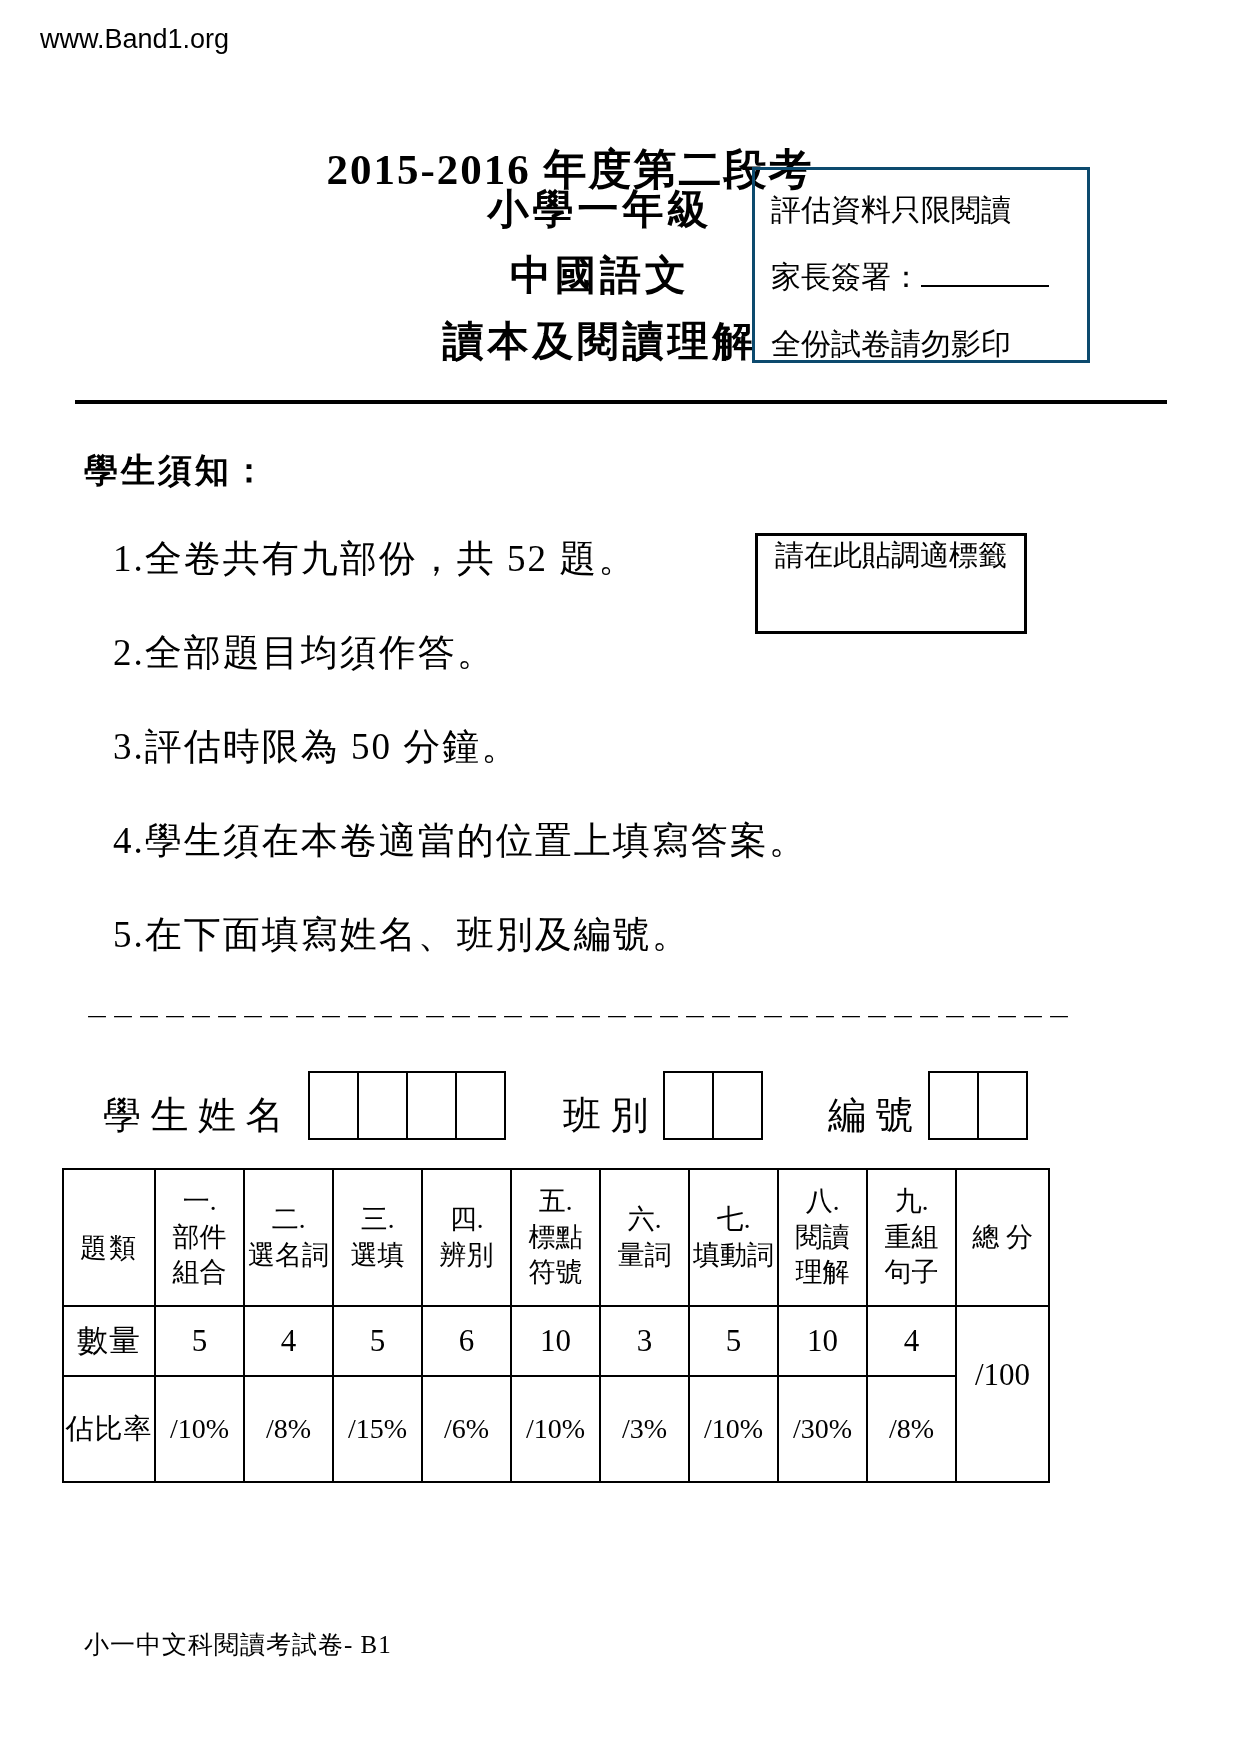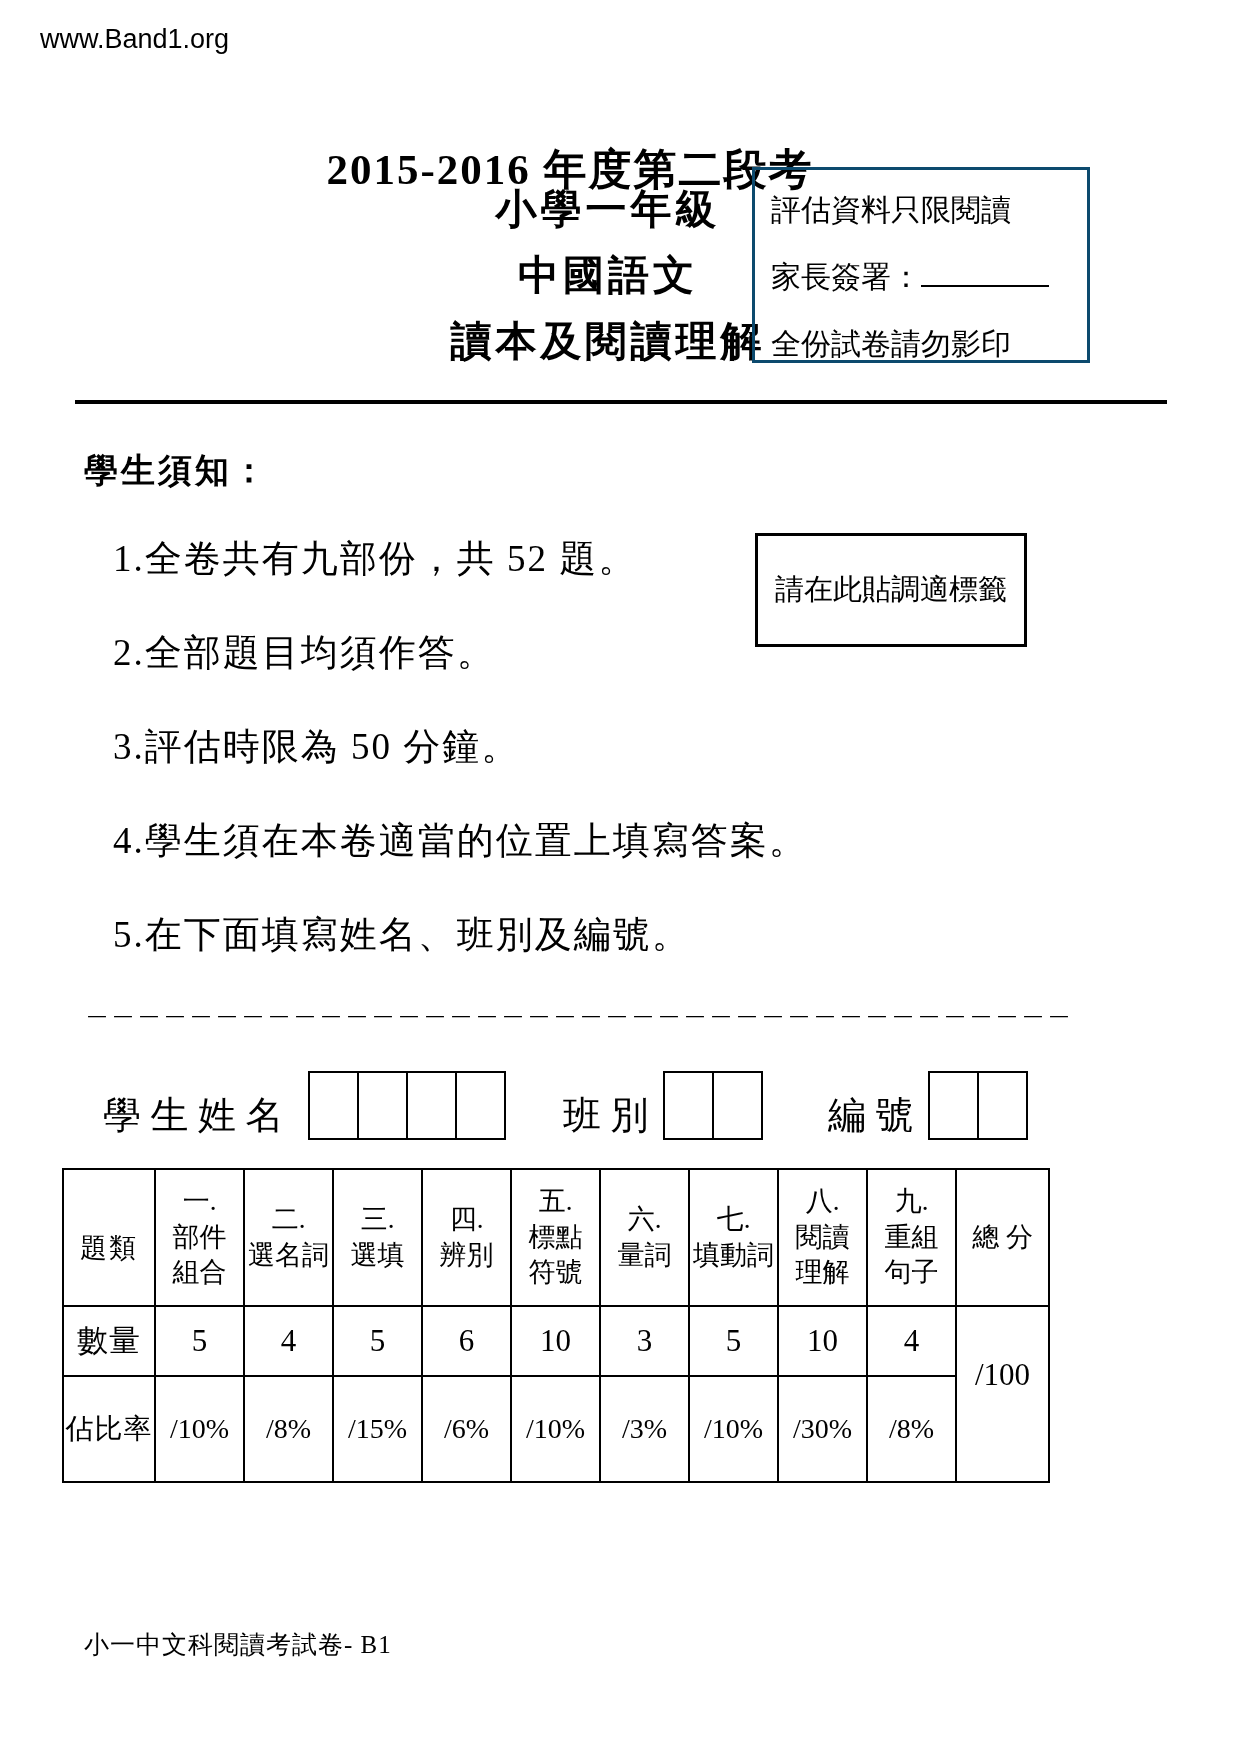--- a/index.html
+++ b/index.html
@@ -23,21 +23,21 @@
   }
 
   .exam-title {
     position:absolute; top:106px; left:0; width:1140px;
     text-align:center; font-size:43px; font-weight:bold;
     letter-spacing:2px;
     margin-top:35px;
   }
 
   .subtitles {
-    position:absolute; top:176px; left:8px; width:1200px;
+    position:absolute; top:176px; left:0; width:1200px;
     text-align:center; font-weight:bold; font-size:41px;
   }
   .subtitles div { line-height:66px; letter-spacing:4px; }
 
   .info-box {
     position:absolute; left:752px; top:167px;
     width:338px; height:196px;
     border:3px solid #0c4a6e;
     padding:6px 16px 0 16px;
     font-size:30px;
@@ -59,23 +59,23 @@
   }
 
   .instructions {
     position:absolute; left:113px; top:534px;
     font-size:37px; letter-spacing:2px;
   }
   .instructions .item { height:94px; white-space:nowrap; }
 
   .sticker-box {
     position:absolute; left:755px; top:533px;
-    width:272px; height:114px;
+    width:272px; height:101px;
     border:3px solid #000;
-    display:flex; align-items:center; justify-content:center;
+    display:flex; justify-content:center;
     font-size:29px; white-space:nowrap;
   }
 
   .separator {
     position:absolute; left:84px; top:988px;
     font-size:26px; letter-spacing:0; white-space:nowrap;
   }
 
   .field-label {
     position:absolute; top:1090px; font-size:38px; white-space:nowrap;

